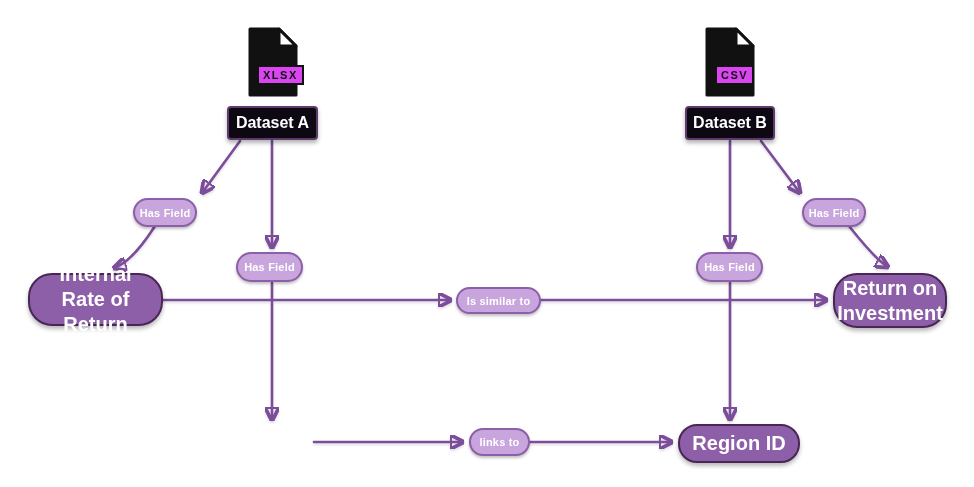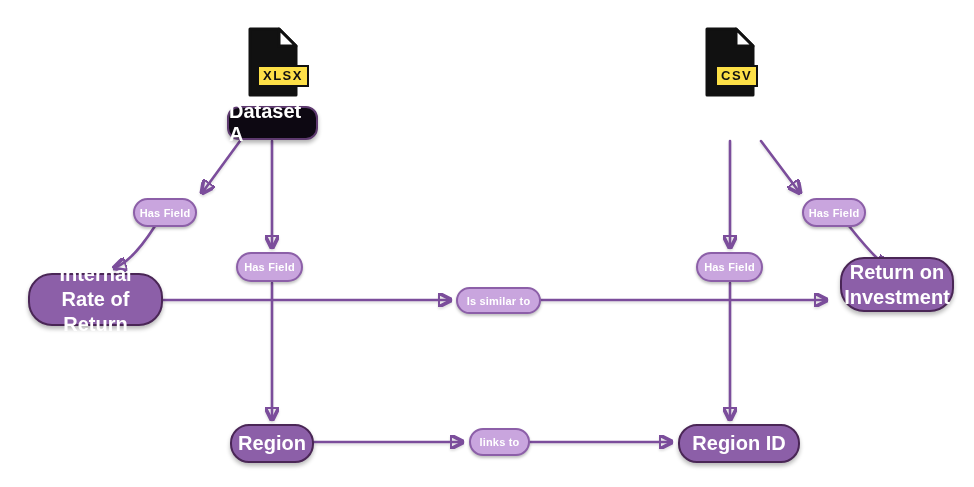--- a/index.html
+++ b/index.html
@@ -13,35 +13,35 @@
 
   .node{
     position:absolute;z-index:2;display:flex;align-items:center;justify-content:center;
     text-align:center;font-weight:bold;color:#ffffff;box-sizing:border-box;
     background:#8c5fa8;border:2.5px solid #4a2656;border-radius:24px;
     font-size:20px;line-height:1.25;padding:0 8px;
     box-shadow:0 3px 4px rgba(0,0,0,0.28);
   }
   .dataset{
     position:absolute;z-index:2;display:flex;align-items:center;justify-content:center;
-    box-sizing:border-box;background:#0d0812;border:2px solid #5e3a6f;border-radius:12px;
-    color:#ffffff;font-weight:bold;font-size:20px;
+    box-sizing:border-box;background:#0d0812;border:2px solid #5e3a6f;border-radius:4px;
+    color:#ffffff;font-weight:bold;font-size:16px;
     box-shadow:0 3px 4px rgba(0,0,0,0.30);
   }
   .pill{
     position:absolute;z-index:2;display:flex;align-items:center;justify-content:center;
     box-sizing:border-box;background:#c9a5de;border:2px solid #8c5fa8;border-radius:15px;
     color:#ffffff;font-weight:bold;font-size:11px;letter-spacing:.2px;
     box-shadow:0 2px 3px rgba(0,0,0,0.25);
     text-align:right;
   }
   .fileicon{position:absolute;z-index:2;}
   .filebadge{
-    position:absolute;box-sizing:border-box;background:#fde047;border:2.5px solid #111111;
-    color:#111111;font-weight:bold;font-size:13px;letter-spacing:1.5px;
+    position:absolute;box-sizing:border-box;background:#d946ef;border:2.5px solid #111111;
+    color:#111111;font-weight:bold;font-size:11px;letter-spacing:1.5px;
     padding:2px 4px;line-height:1.1;white-space:nowrap;
   }
 </style>
 </head>
 <body>
 
 <div class="canvas">
 
   <svg class="edges" width="974" height="487" viewBox="0 0 974 487">
     <defs>
@@ -75,29 +75,29 @@
     <svg width="50" height="70" viewBox="0 0 50 70">
       <path d="M2,2 L31,2 L48,19 L48,68 L2,68 Z" fill="#111111" stroke="#111111" stroke-width="3" stroke-linejoin="round"></path>
       <path d="M31,2 L31,19 L48,19 Z" fill="#ffffff" stroke="#111111" stroke-width="3" stroke-linejoin="round"></path>
     </svg>
     <div class="filebadge" style="left:10px;top:38px;">CSV</div>
   </div>
 
   <div class="dataset" style="left:227px;top:106px;width:91px;height:34px;">
     <span>Dataset A</span>
   </div>
+  <div class="dataset" style="left:685px;top:106px;width:90px;height:34px;">
+    <span>Dataset B</span>
+  </div>
 
   <div class="node" style="left:28px;top:273px;width:135px;height:53px;">
     <span>Internal Rate of Return</span>
   </div>
-  <div class="node" style="left:833px;top:257px;width:114px;height:55px;margin-left:7px;">
+  <div class="node" style="left:833px;top:273px;width:114px;height:55px;">
     <span>Return on Investment</span>
-  </div>
-  <div class="node" style="left:230px;top:424px;width:84px;height:39px;border-radius:19px;">
-    <span>Region</span>
   </div>
   <div class="node" style="left:678px;top:424px;width:122px;height:39px;border-radius:19px;">
     <span>Region ID</span>
   </div>
 
   <div class="pill" style="left:133px;top:198px;width:64px;height:29px;">
     <span>Has Field</span>
   </div>
   <div class="pill" style="left:236px;top:252px;width:67px;height:30px;">
     <span>Has Field</span>

